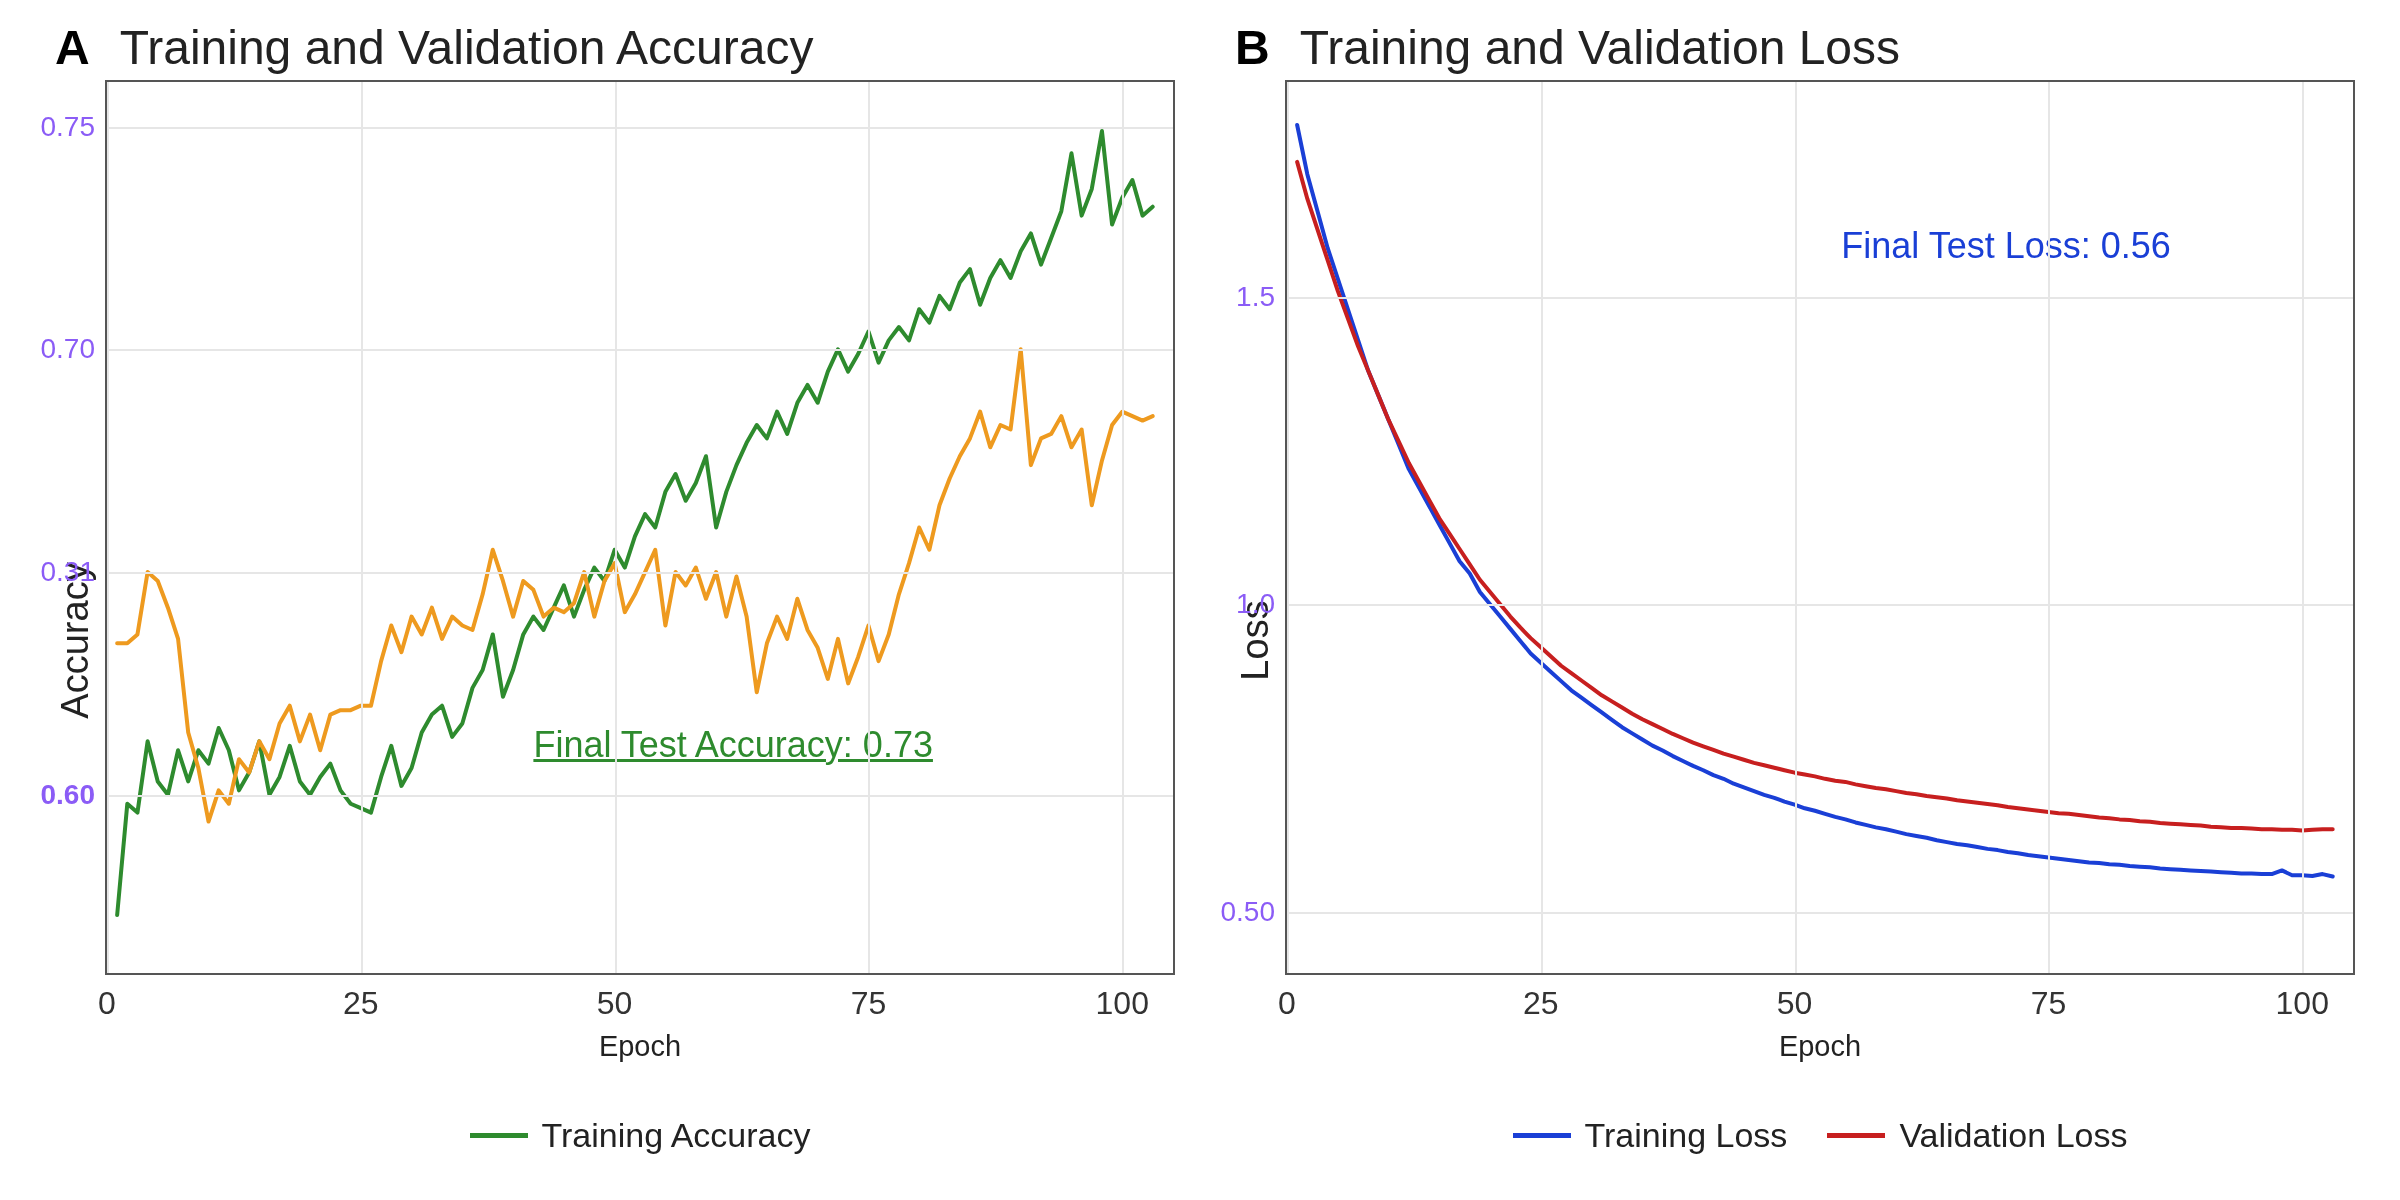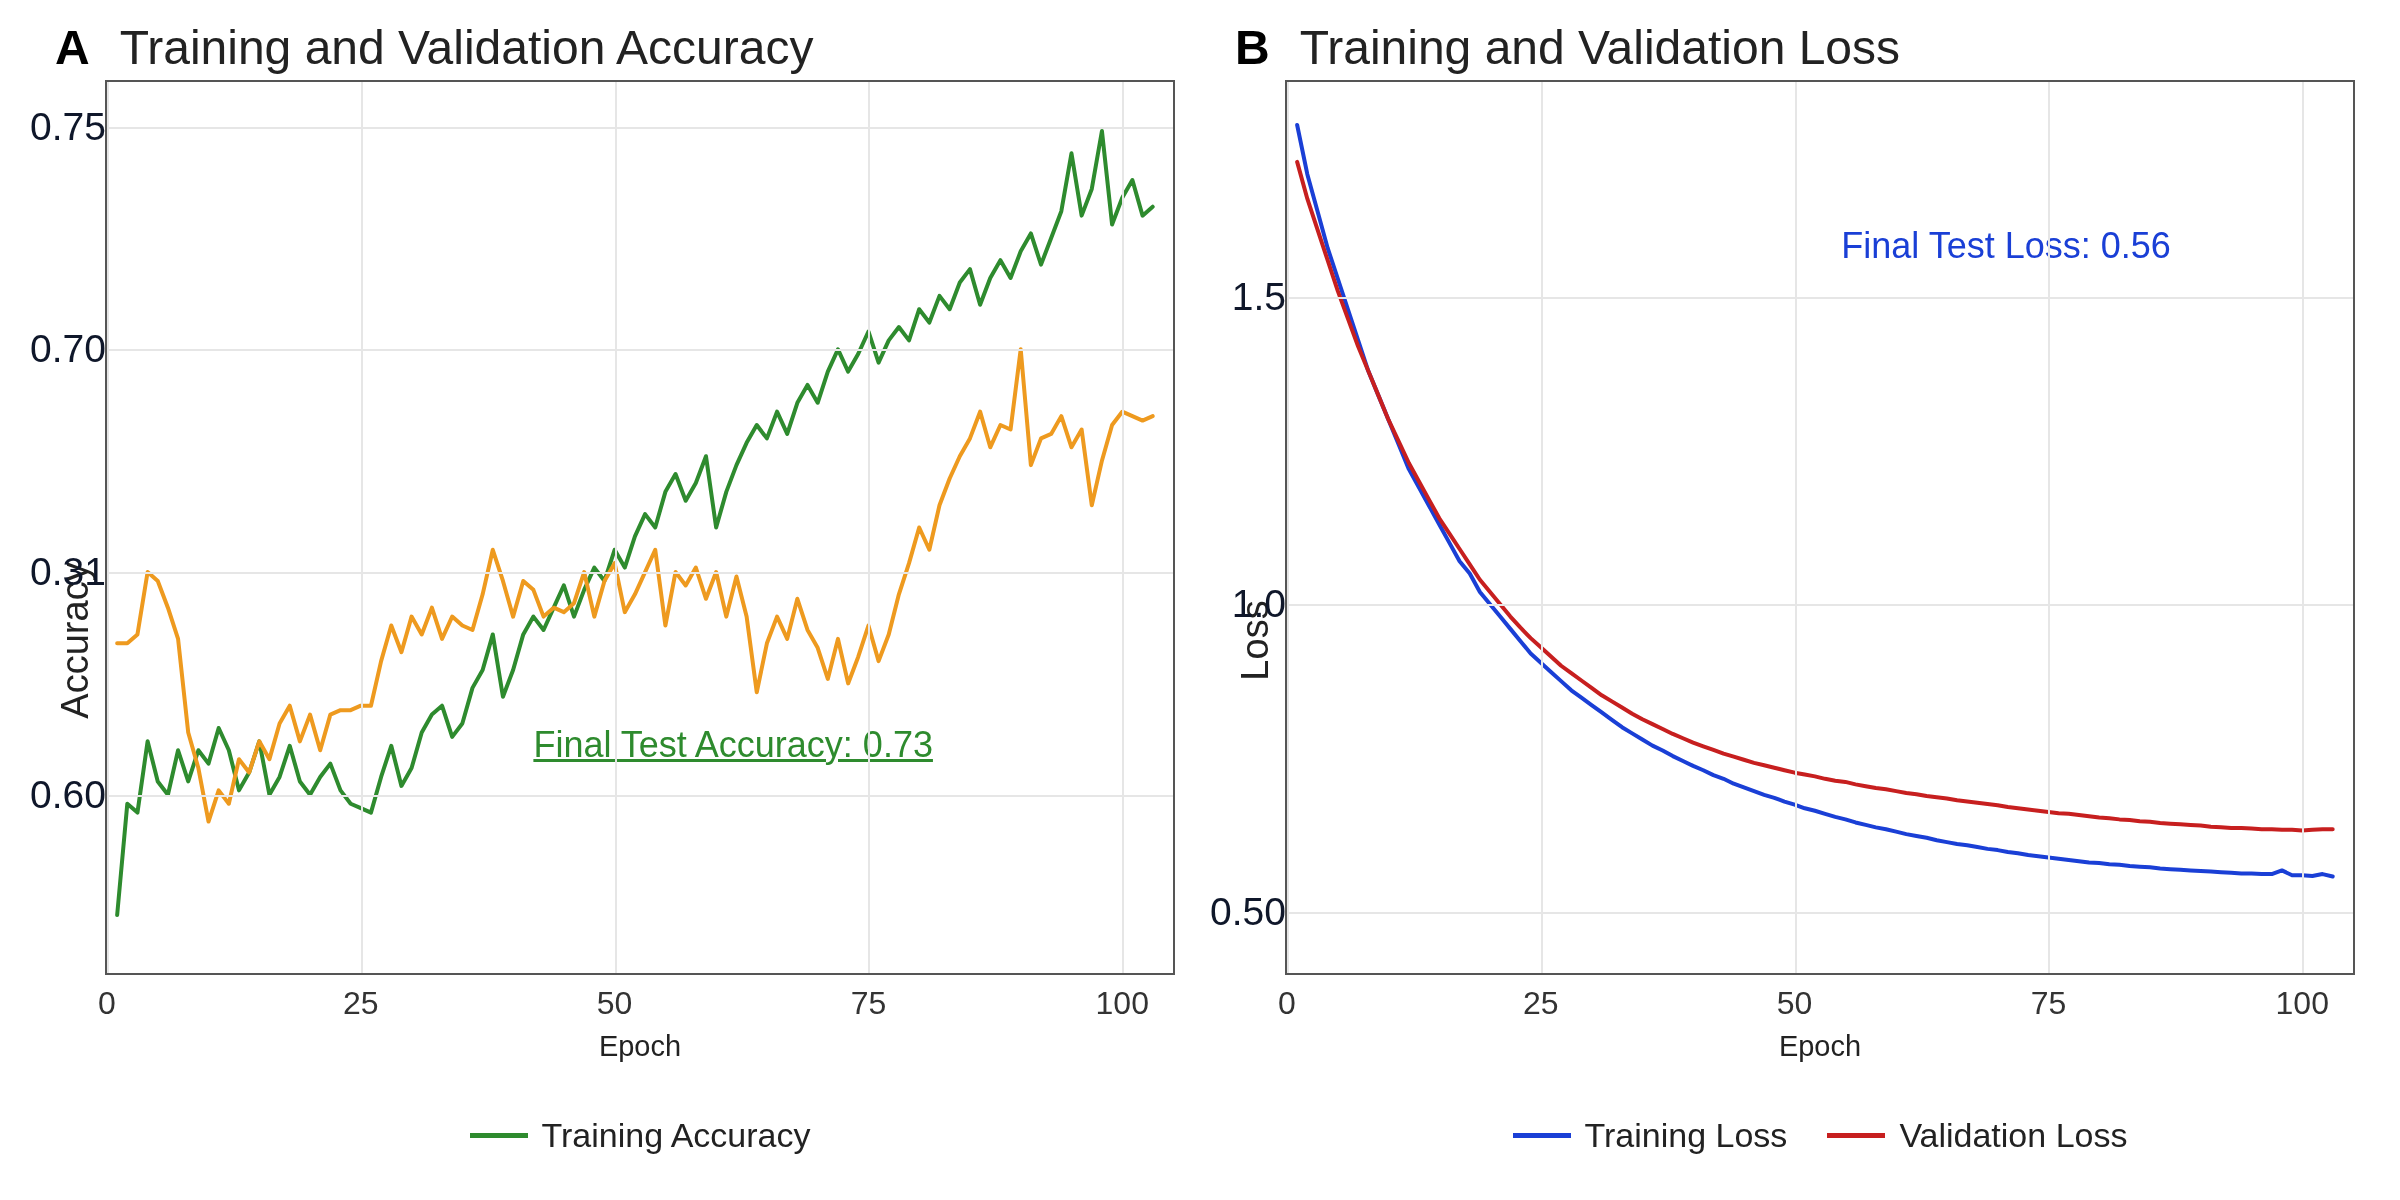--- a/index.html
+++ b/index.html
@@ -9,21 +9,21 @@
   .panel-letter{font-size:48px;font-weight:bold;margin-right:30px}
   .panel-title{font-size:48px;font-weight:normal;color:#222}
   .plot-wrap{flex:1;display:flex;flex-direction:row}
   .ylab-wrap{width:60px;display:flex;align-items:center;justify-content:center}
   .ylab{transform:rotate(-90deg);font-size:38px;color:#222;white-space:nowrap}
   .plot-col{flex:1;display:flex;flex-direction:column}
   .plot-area{flex:1;position:relative;border:2px solid #555;background:#fff}
   .grid-v,.grid-h{position:absolute;background:#e6e6e6}
   .grid-v{top:0;bottom:0;width:2px}
   .grid-h{left:0;right:0;height:2px}
-  .ytick{position:absolute;right:100%;padding-right:1px;transform:translateY(-50%);font-size:39px;color:#0f172a;white-space:nowrap}
+  .ytick{position:absolute;right:100%;padding-right:12px;transform:translateY(-50%);font-size:28px;color:#8b5cf6;white-space:nowrap}
   .xtick{position:absolute;top:100%;padding-top:12px;transform:translateX(-50%);font-size:32px;color:#333}
   svg.lines{position:absolute;top:0;left:0;width:100%;height:100%;overflow:visible}
   .annot{position:absolute;font-size:36px;white-space:nowrap}
   .xlab{text-align:center;font-size:29px;color:#222;padding:55px 0 18px 0}
   .legend{display:flex;justify-content:center;align-items:center;gap:40px;padding:35px 0 45px 0;font-size:34px;color:#222}
   .lg-item{display:flex;align-items:center;gap:14px}
   .lg-swatch{width:58px;height:5px}
 </style>
 </head>
 <body>
@@ -50,21 +50,21 @@
             <div class="xtick" style="left: 0%;">0</div>
             <div class="grid-v" style="left: 23.8095%;"></div>
             <div class="xtick" style="left: 23.8095%;">25</div>
             <div class="grid-v" style="left: 47.619%;"></div>
             <div class="xtick" style="left: 47.619%;">50</div>
             <div class="grid-v" style="left: 71.4286%;"></div>
             <div class="xtick" style="left: 71.4286%;">75</div>
             <div class="grid-v" style="left: 95.2381%;"></div>
             <div class="xtick" style="left: 95.2381%;">100</div>
             <div class="grid-h" style="top: 80%;"></div>
-            <div class="ytick" style="top: 80%;">0.60</div>
+            <div class="ytick" style="top: 80%; font-weight: bold;">0.60</div>
             <div class="grid-h" style="top: 55%;"></div>
             <div class="ytick" style="top: 55%;">0.31</div>
             <div class="grid-h" style="top: 30%;"></div>
             <div class="ytick" style="top: 30%;">0.70</div>
             <div class="grid-h" style="top: 5%;"></div>
             <div class="ytick" style="top: 5%;">0.75</div>
           </div>
         <div class="xlab">Epoch</div>
         <div class="legend">
           <div class="lg-item">

